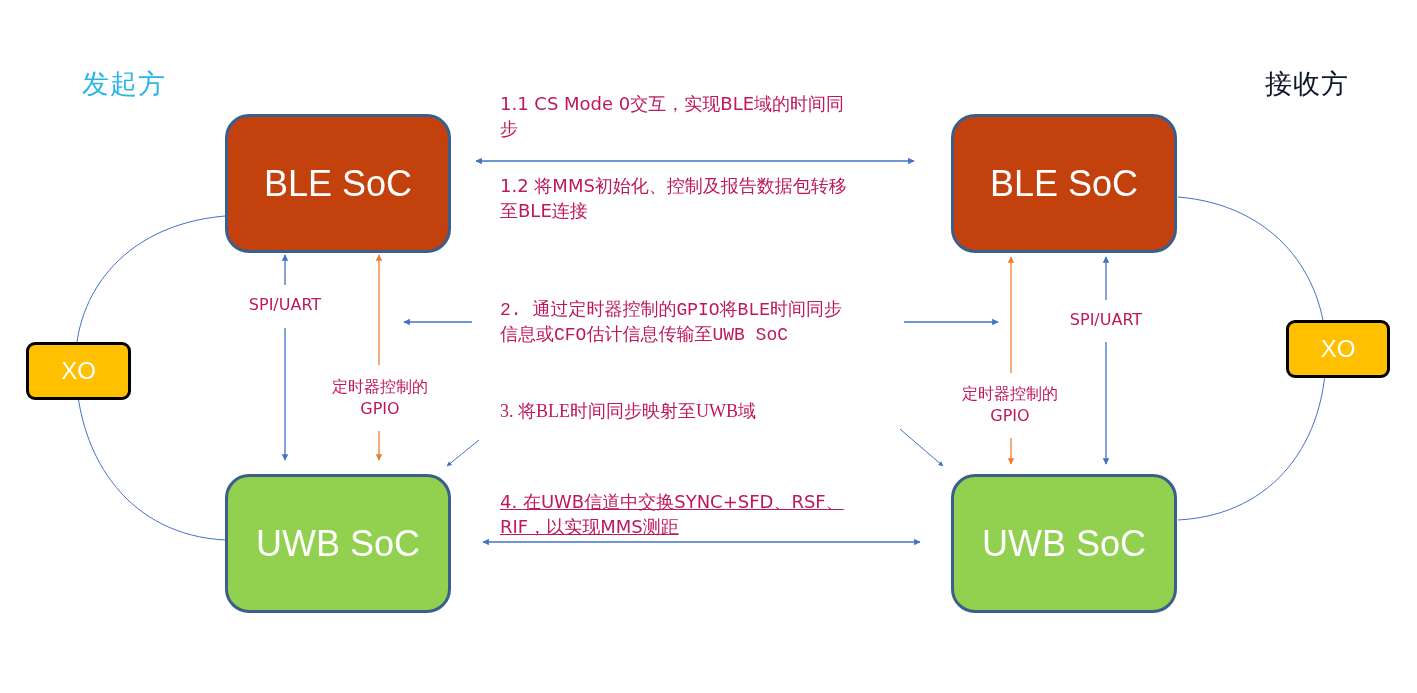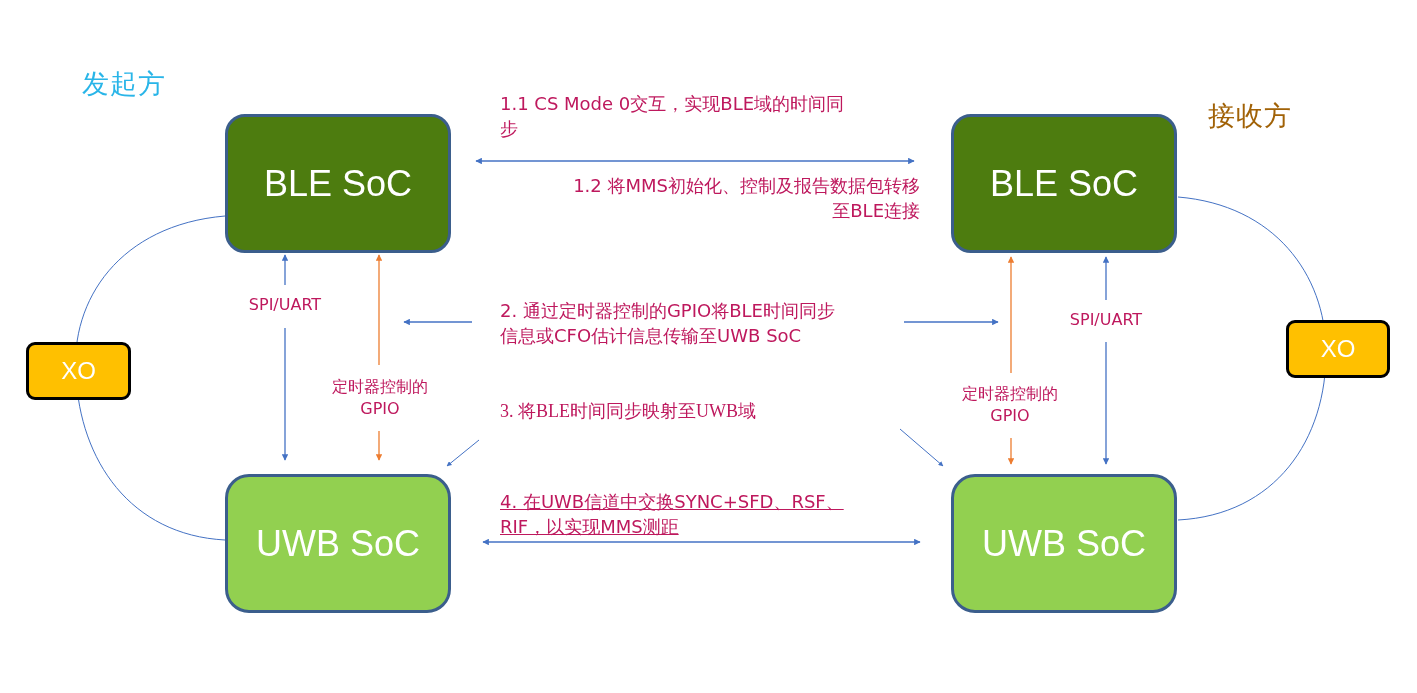--- a/index.html
+++ b/index.html
@@ -3,21 +3,21 @@
 <meta charset="utf-8">
 <style>
   html, body { margin: 0; padding: 0; background: #ffffff; }
   body { width: 1417px; height: 693px; position: relative; overflow: hidden;
          font-family: "DejaVu Sans", "Liberation Sans", sans-serif; }
   #diagram { position: absolute; left: 0; top: 0; width: 1417px; height: 693px; }
   .side-title { position: absolute; font-size: 27px; font-weight: normal; letter-spacing: 1px; }
   .node { position: absolute; box-sizing: border-box; border: 3px solid #3b5e8c; border-radius: 24px;
           display: flex; align-items: center; justify-content: center; color: #ffffff;
           font-size: 36px; font-family: "Liberation Sans", sans-serif; }
-  .node.ble { background: #4d7c0f; border-radius: 20px; }
+  .node.ble { background: #c2410c; }
   .node.uwb { background: #92d050; }
   .xo { position: absolute; box-sizing: border-box; border: 3px solid #000000; border-radius: 9px;
         background: #ffc000; color: #ffffff; display: flex; align-items: center; justify-content: center;
         font-size: 24px; font-family: "Liberation Sans", sans-serif; }
   .label { position: absolute; color: #be185d; font-size: 18px; line-height: 25px;
            font-family: "DejaVu Sans", sans-serif; white-space: pre-line; }
   .small { font-size: 16px; line-height: 22px; text-align: center; }
 </style>
 </head>
 <body>
@@ -52,21 +52,21 @@
   <line x1="379" y1="431" x2="379" y2="460" stroke="#ed7d31" stroke-width="1.3" marker-end="url(#ao)"></line>
 
   <line x1="1011" y1="373" x2="1011" y2="257" stroke="#ed7d31" stroke-width="1.3" marker-end="url(#ao)"></line>
   <line x1="1011" y1="438" x2="1011" y2="464" stroke="#ed7d31" stroke-width="1.3" marker-end="url(#ao)"></line>
 
   <line x1="1106" y1="300" x2="1106" y2="257" stroke="#4472c4" stroke-width="1.3" marker-end="url(#ab)"></line>
   <line x1="1106" y1="342" x2="1106" y2="464" stroke="#4472c4" stroke-width="1.3" marker-end="url(#ab)"></line>
 </svg>
 
 <div class="side-title" style="left:82px; top:66px; color:#29b5e8;">发起方</div>
-<div class="side-title" style="left:1208px; top:66px; color:#a16207;margin-top:32px;">接收方</div>
+<div class="side-title" style="left:1265px; top:66px; color:#0f172a;">接收方</div>
 
 <div class="node ble" style="left:225px; top:114px; width:226px; height:139px;">
   <span>BLE SoC</span>
 </div>
 <div class="node ble" style="left:951px; top:114px; width:226px; height:139px;">
   <span>BLE SoC</span>
 </div>
 <div class="node uwb" style="left:225px; top:474px; width:226px; height:139px;">
   <span>UWB SoC</span>
 </div>
@@ -83,19 +83,19 @@
 
 <div class="label small" style="left:230px; top:294px; width:110px;">SPI/UART</div>
 <div class="label small" style="left:1051px; top:309px; width:110px;">SPI/UART</div>
 <div class="label small" style="left:320px; top:376px; width:120px;">定时器控制的
 GPIO</div>
 <div class="label small" style="left:950px; top:383px; width:120px;">定时器控制的
 GPIO</div>
 
 <div class="label" style="left:500px; top:91px; width:420px;">1.1 CS Mode 0交互，实现BLE域的时间同
 步</div>
-<div class="label" style="left:500px; top:173px; width:420px;text-align:right;">1.2 将MMS初始化、控制及报告数据包转移
+<div class="label" style="left:500px; top:173px; width:420px;">1.2 将MMS初始化、控制及报告数据包转移
 至BLE连接</div>
-<div class="label" style="left:500px; top:298px; width:420px;">2. 通过定时器控制的GPIO将BLE时间同步
+<div class="label" style="left:500px; top:298px; width:420px;font-family:Liberation Mono, monospace;">2. 通过定时器控制的GPIO将BLE时间同步
 信息或CFO估计信息传输至UWB SoC</div>
 <div class="label" style="left:500px; top:399px; width:420px;font-family:Liberation Serif, serif;">3. 将BLE时间同步映射至UWB域</div>
 <div class="label" style="left:500px; top:489px; width:420px;text-decoration:underline;">4. 在UWB信道中交换SYNC+SFD、RSF、
 RIF，以实现MMS测距</div>
 
 </body></html>

